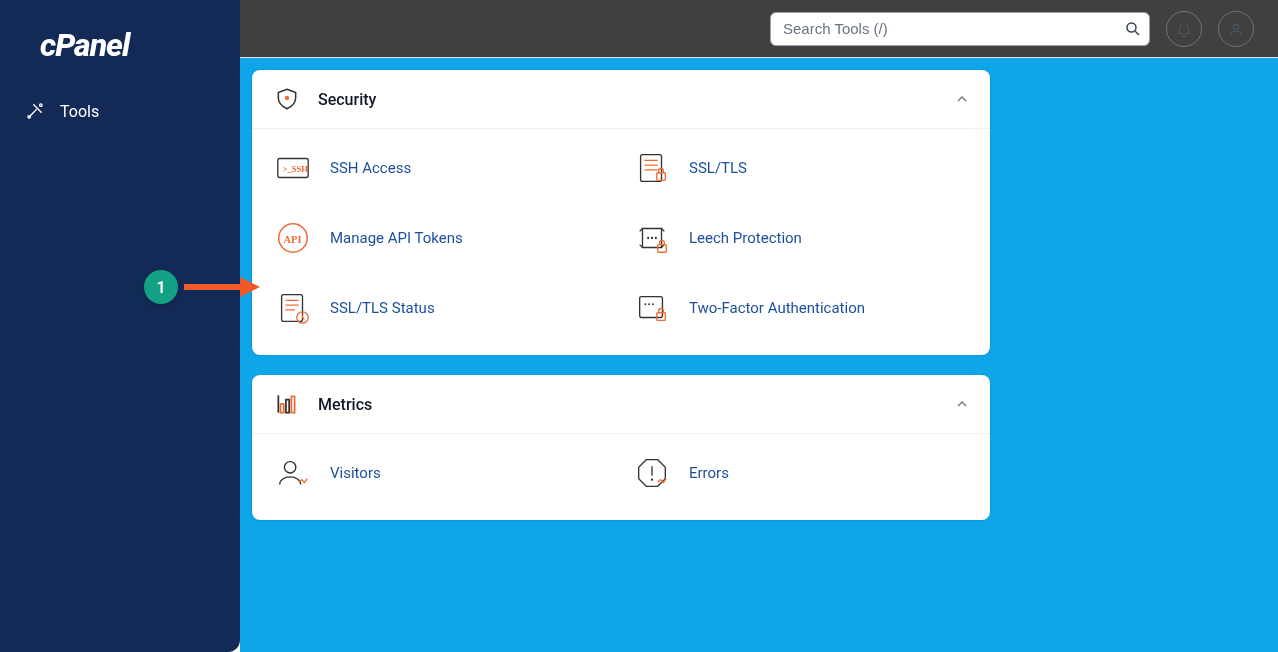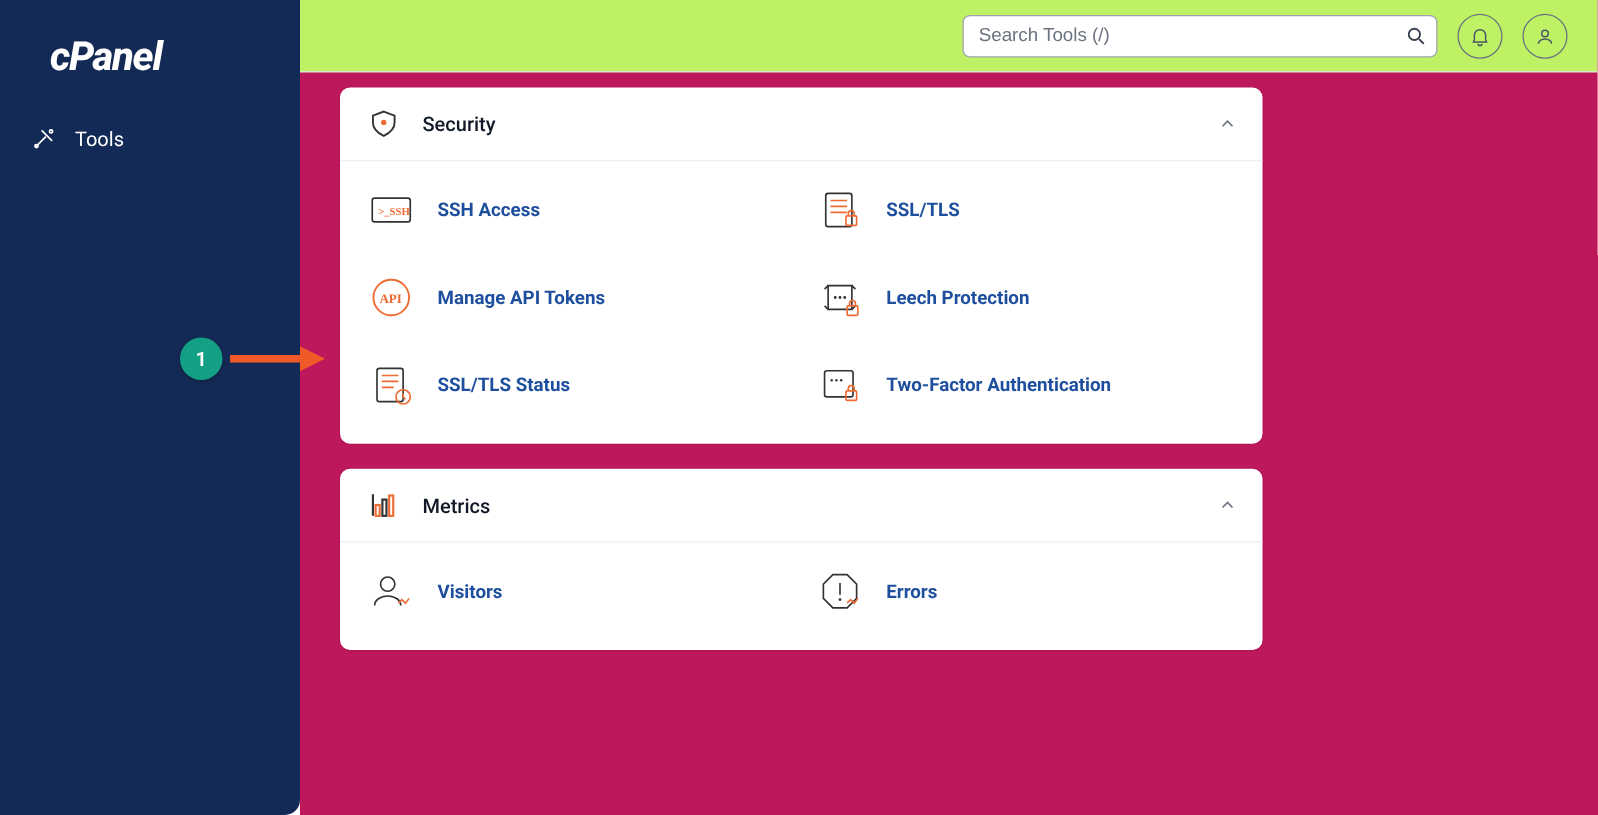--- a/index.html
+++ b/index.html
@@ -46,21 +46,21 @@
   .topbar {
     position: absolute;
     left: 240px; right: 0; top: 0;
     height: 58px;
     display: flex;
     align-items: center;
     justify-content: flex-end;
     padding: 0 24px;
     gap: 16px;
     border-bottom: 1px solid #e5e7eb;
-    background: #bef264;
+    background: #404040;
   }
   .search {
     position: relative;
     width: 380px;
   }
   .search input {
     width: 100%;
     height: 34px;
     border: 1px solid #9ca3af;
     border-radius: 6px;
@@ -78,22 +78,22 @@
     border: 1.5px solid #6b7280;
     border-radius: 50%;
     display: flex; align-items: center; justify-content: center;
     color: #4b5563;
     cursor: pointer;
   }
   .main {
     position: absolute;
     left: 240px; top: 58px;
     right: 0; bottom: 0;
-    background: #be185d;
-    padding: 12px 32px;
+    background: #0ea5e9;
+    padding: 12px 12px;
     overflow: hidden;
   }
   .panel {
     background: #fff;
     border-radius: 8px;
     box-shadow: 0 1px 2px rgba(0,0,0,0.04), 0 0 0 1px rgba(0,0,0,0.04);
     margin-bottom: 20px;
     width: 738px;
   }
   .panel-header {
@@ -122,21 +122,20 @@
   }
   .item .iicon {
     width: 38px; height: 38px;
     display: flex; align-items: flex-end; justify-content: center;
     flex-shrink: 0;
     font-family: Liberation Serif, serif;
   }
   .item .label {
     font-size: 15px;
     color: #1e4f9e;
-    font-weight: bold;
   }
   .highlight {
     border: 4px solid #ef5a28;
     border-radius: 8px;
     padding: 10px 12px;
     margin: -4px 0 -4px -4px;
   }
   .callout {
     position: absolute;
     left: 144px; top: 270px;

